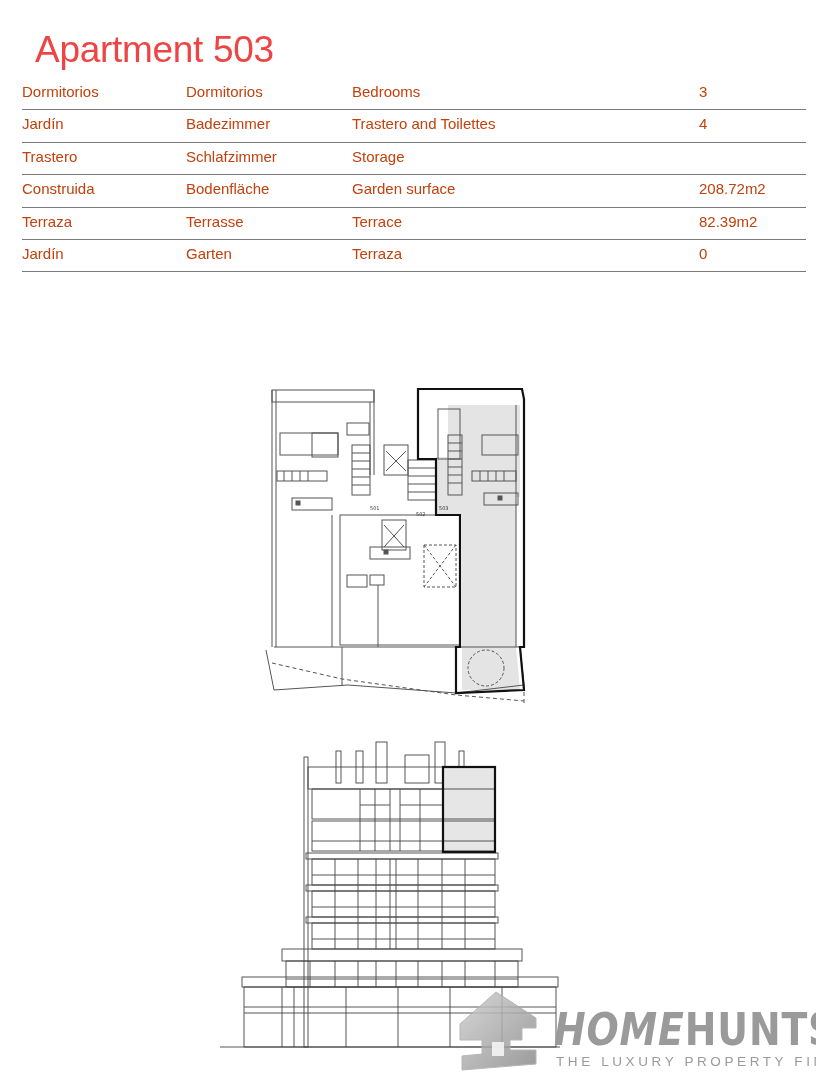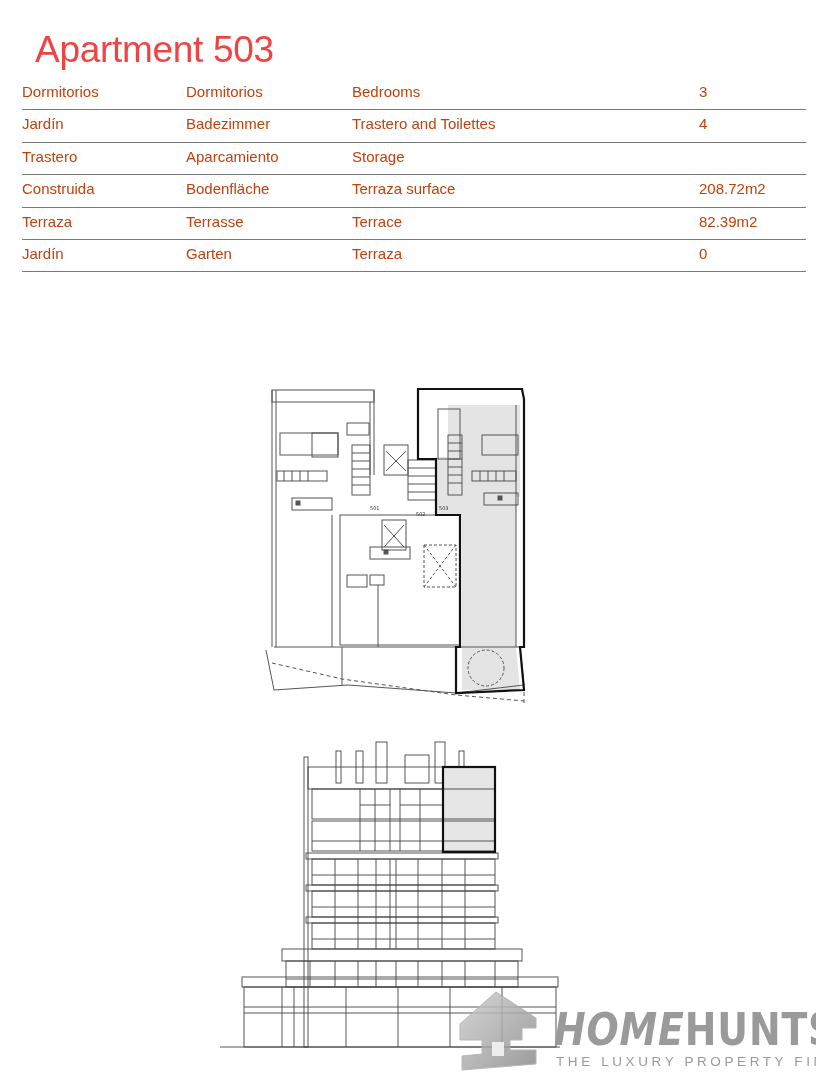--- a/index.html
+++ b/index.html
@@ -37,28 +37,28 @@
     <span class="cell c-val">3</span>
   </div>
   <div class="spec-row">
     <span class="cell c-es">Jardín</span>
     <span class="cell c-de">Badezimmer</span>
     <span class="cell c-en">Trastero and Toilettes</span>
     <span class="cell c-val">4</span>
   </div>
   <div class="spec-row">
     <span class="cell c-es">Trastero</span>
-    <span class="cell c-de">Aparcamiento</span>
+    <span class="cell c-de">Schlafzimmer</span>
     <span class="cell c-en">Storage</span>
     <span class="cell c-val"></span>
   </div>
   <div class="spec-row">
     <span class="cell c-es">Construida</span>
     <span class="cell c-de">Bodenfläche</span>
-    <span class="cell c-en">Terraza surface</span>
+    <span class="cell c-en">Garden surface</span>
     <span class="cell c-val">208.72m2</span>
   </div>
   <div class="spec-row">
     <span class="cell c-es">Terraza</span>
     <span class="cell c-de">Terrasse</span>
     <span class="cell c-en">Terrace</span>
     <span class="cell c-val">82.39m2</span>
   </div>
   <div class="spec-row">
     <span class="cell c-es">Jardín</span>

